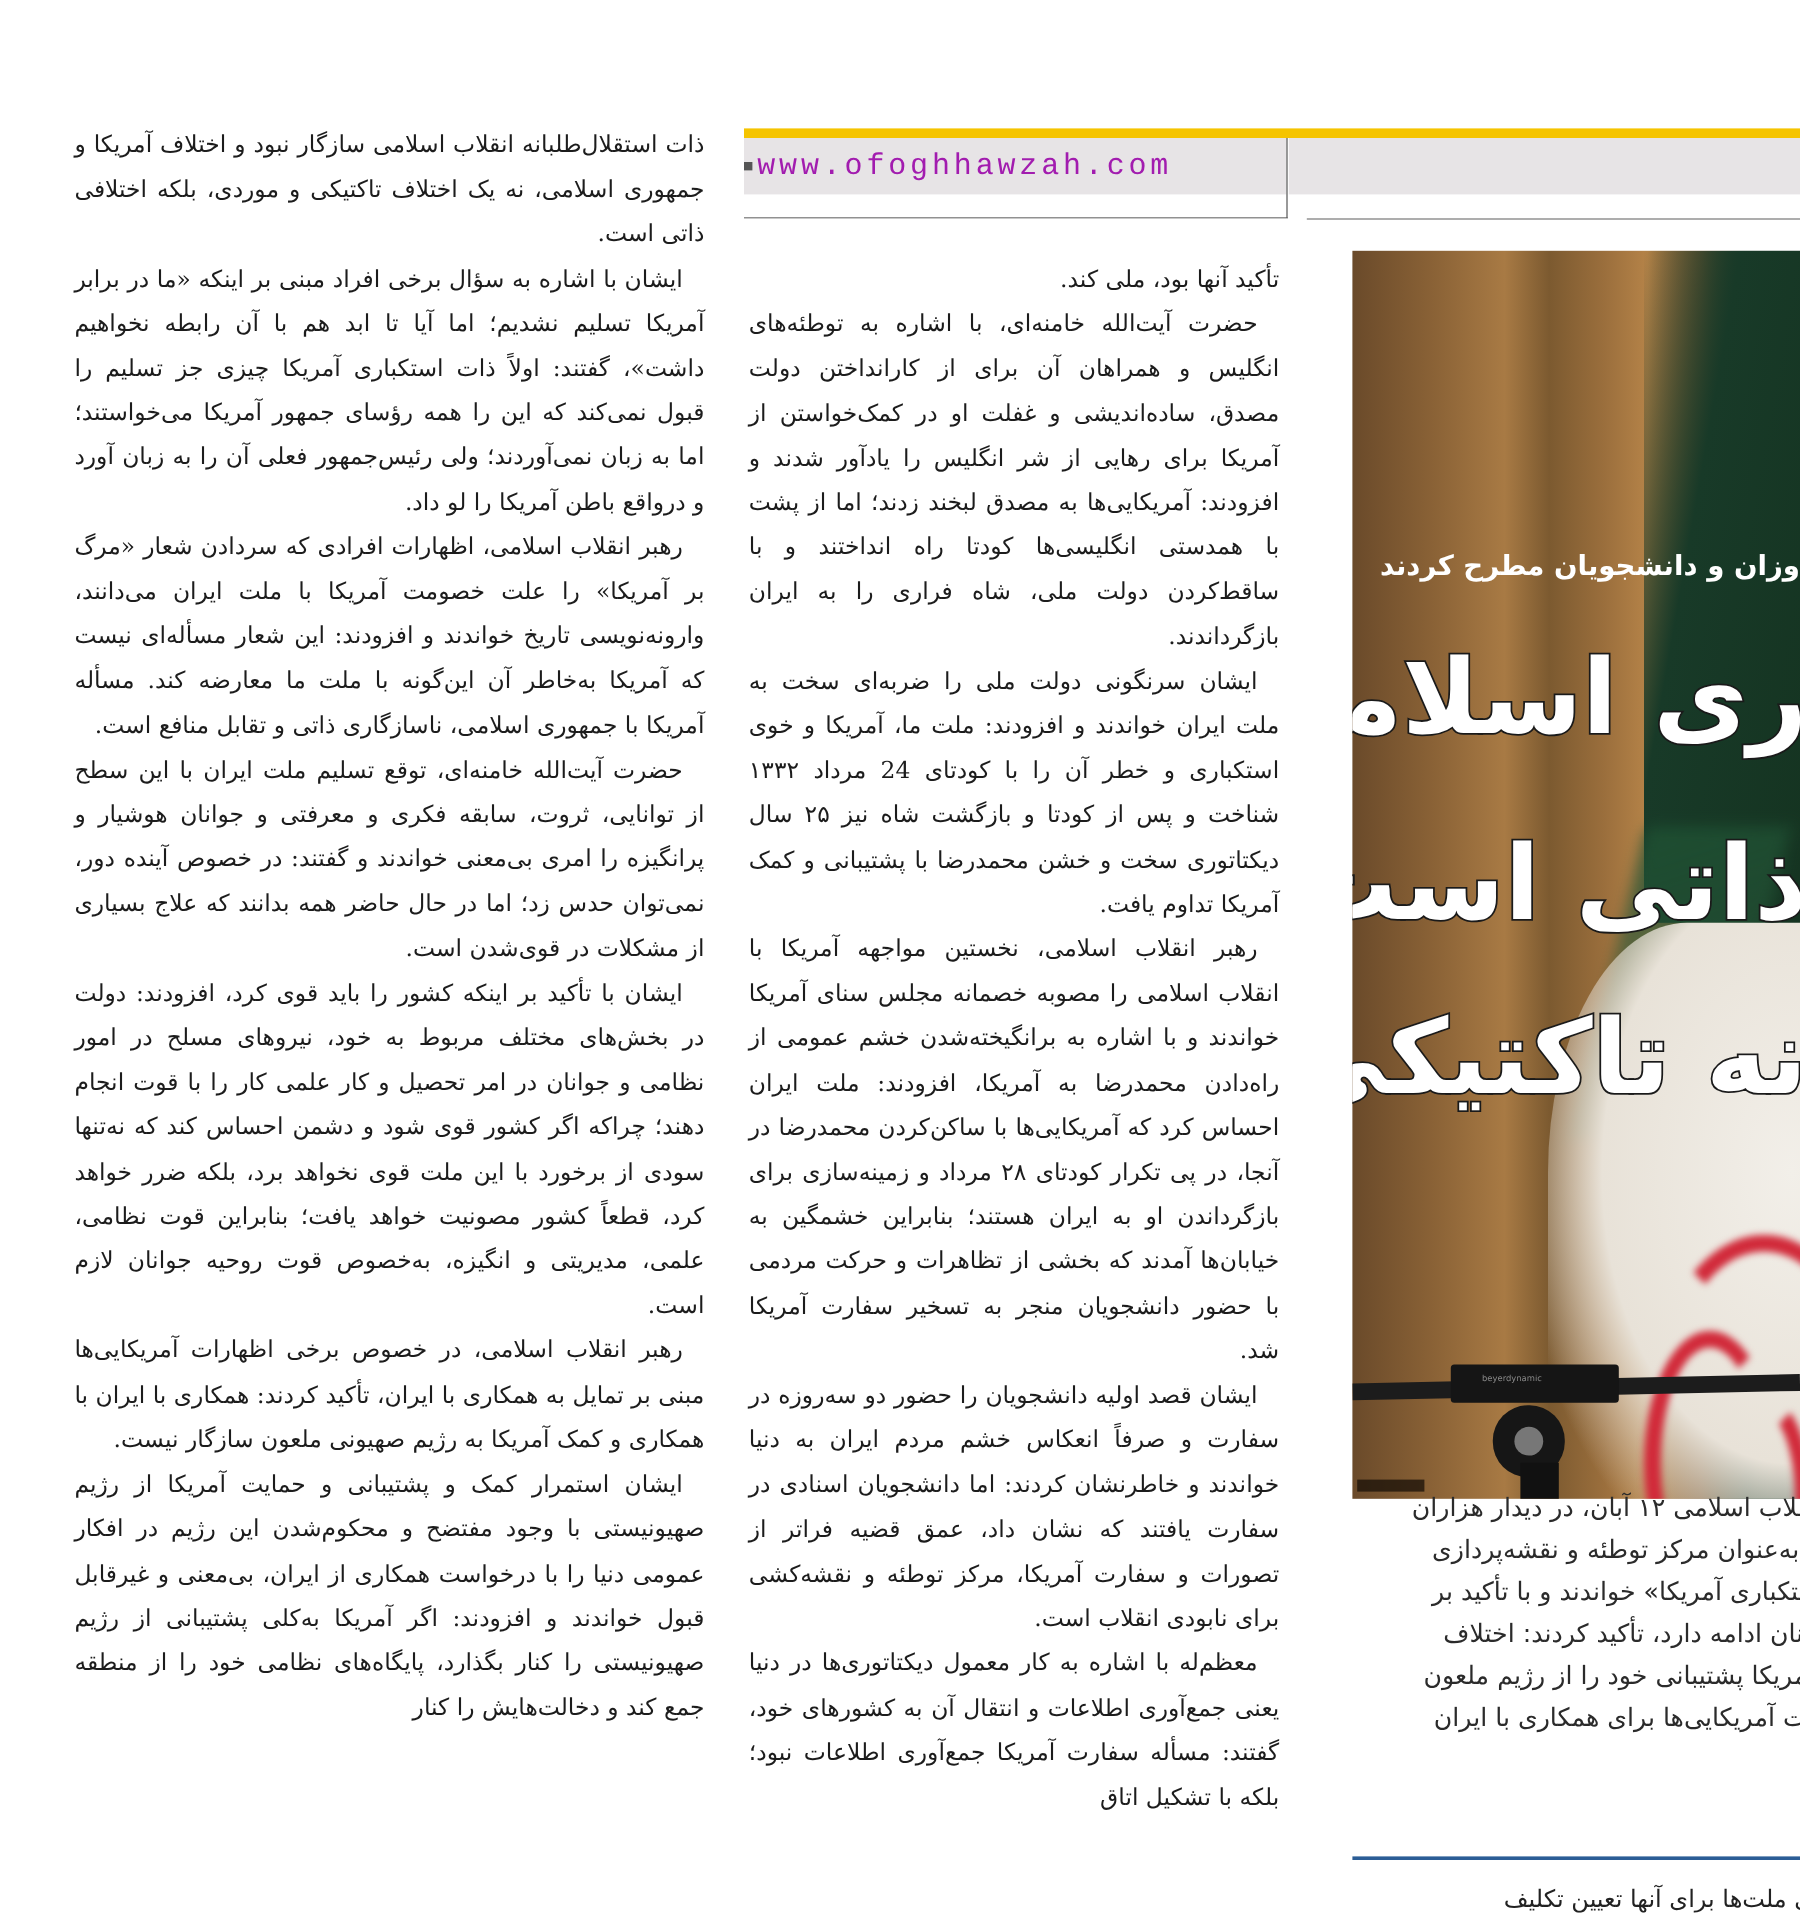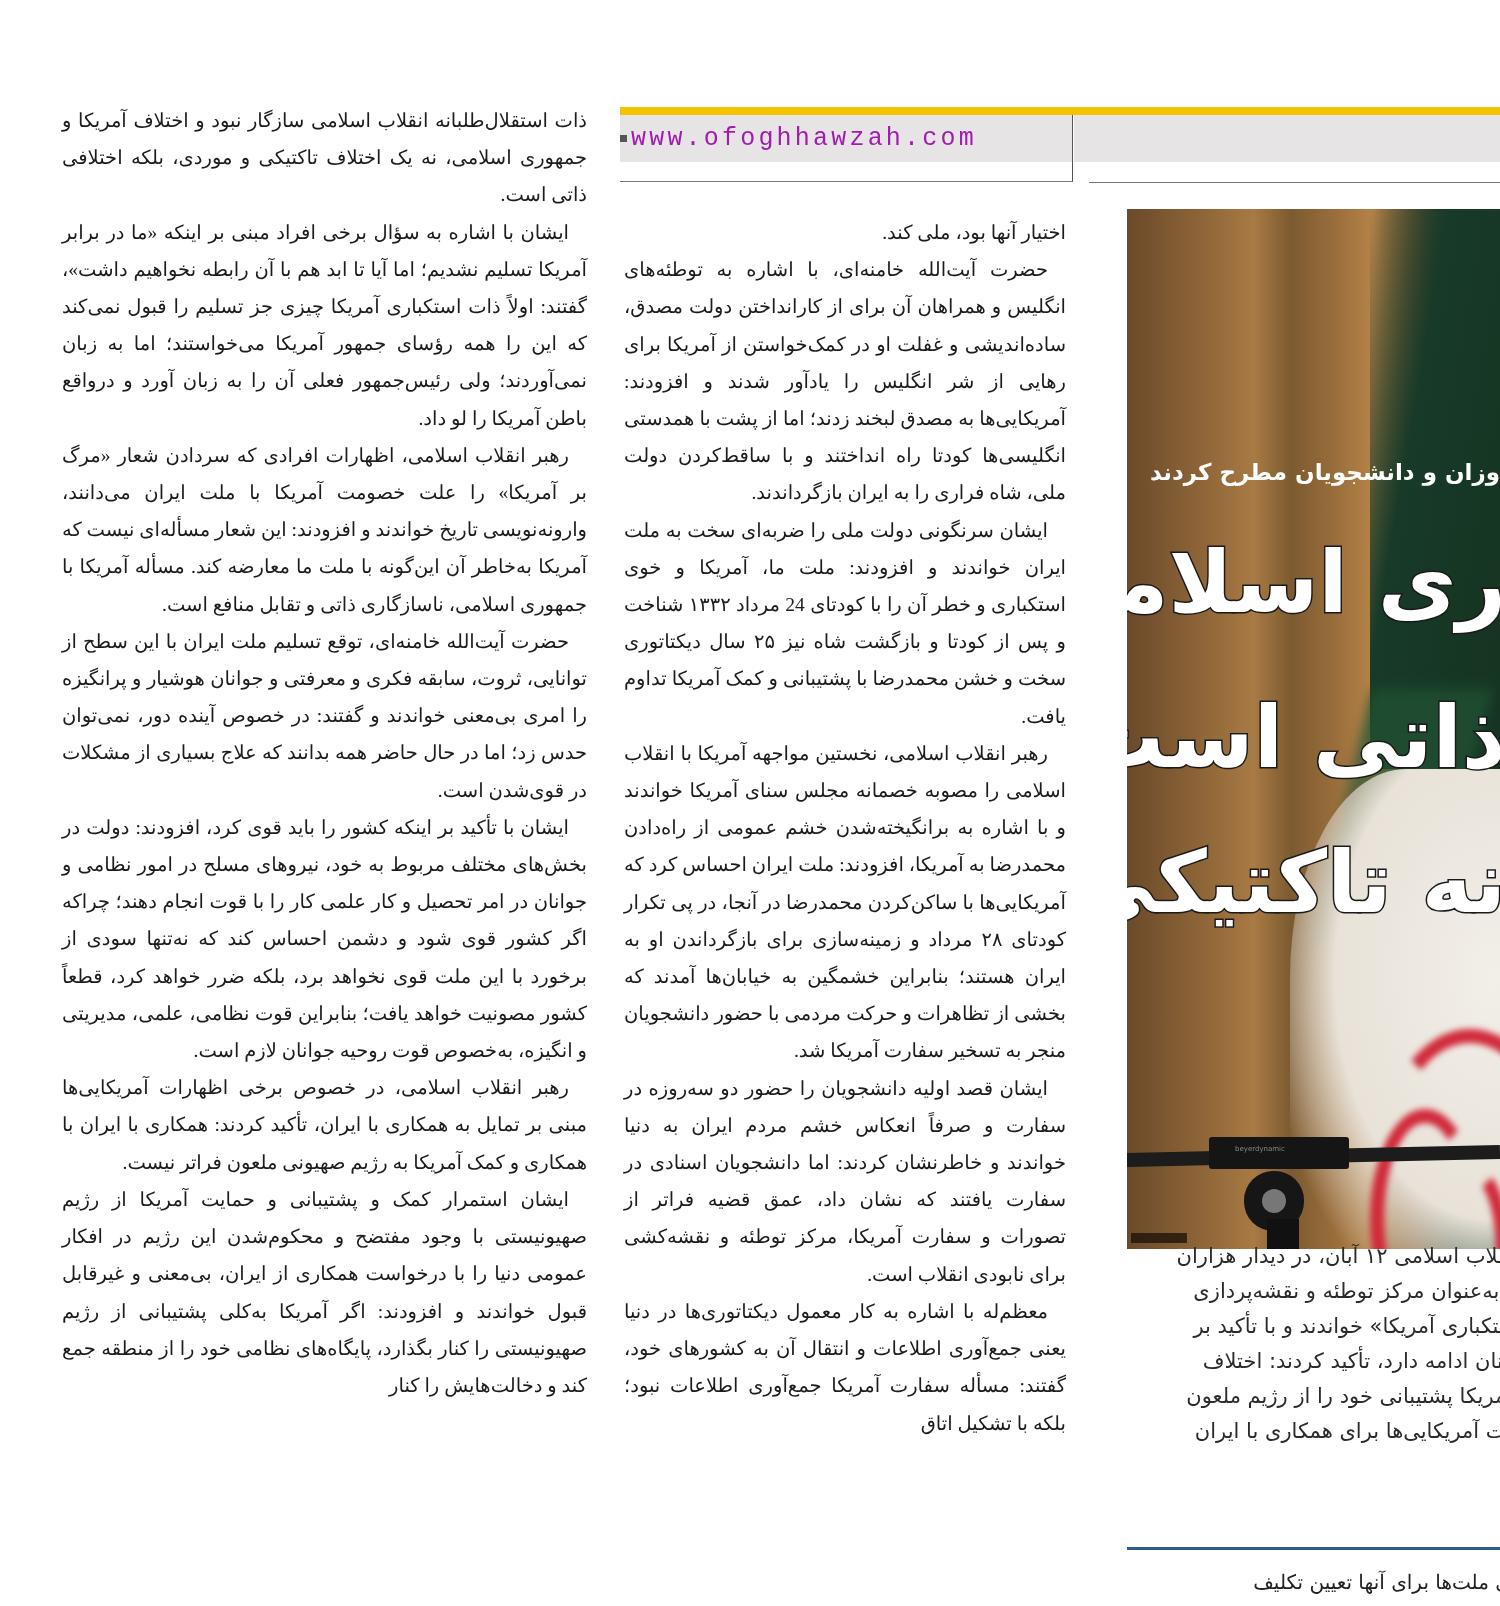--- a/index.html
+++ b/index.html
@@ -48,21 +48,21 @@
     font-size: 21px; line-height: 35px; color: #2b2b2b; white-space: nowrap; overflow: hidden; }
   .lead p { margin-right: -20px; }
   .blue-rule { position: absolute; left: 1127px; top: 1547px; width: 373px; height: 3px; background: #2b5d96; }
   .bottom-right-text { position: absolute; left: 1100px; top: 1570px; width: 420px; direction: rtl; text-align: right;
     font-family: "DejaVu Serif", serif; font-size: 20px; color: #222; white-space: nowrap; overflow: hidden; }
   .bottom-right-text span { margin-right: -22px; display: inline-block; }
 
   
   .col { position: absolute; direction: rtl; text-align: justify; text-align-last: right;
     font-family: "DejaVu Serif", serif; font-size: 19.5px; line-height: 37.2px; color: #1c1c1c; }
-  .col p { text-indent: 18px; font-family: Liberation Serif, serif; }
+  .col p { text-indent: 18px; }
   .col p.cont { text-indent: 0; }
   .col-left { left: 62px; top: 102px; width: 525px; }
   .col-mid { left: 624px; top: 214px; width: 442px; }
 </style>
 </head>
 <body>
 
 <div class="top-bar"></div>
 <div class="url-box"></div>
 <div class="url-box-frame"></div>
@@ -97,29 +97,29 @@
   <p>ریکا به‌عنوان مرکز توطئه و نقشه‌پردازی</p>
   <p>ه استکباری آمریکا» خواندند و با تأکید بر</p>
   <p>همچنان ادامه دارد، تأکید کردند: اختلاف</p>
   <p>که آمریکا پشتیبانی خود را از رژیم ملعون</p>
   <p>واست آمریکایی‌ها برای همکاری با ایران</p>
 </div>
 <div class="blue-rule"></div>
 <div class="bottom-right-text"><span>حیاتی ملت‌ها برای آنها تعیین تکلیف</span></div>
 
 <div class="col col-mid">
-  <p class="cont">اختیار آنها بود، ملی کند.</p>
+  <p class="cont">تأکید آنها بود، ملی کند.</p>
   <p>حضرت آیت‌الله خامنه‌ای، با اشاره به توطئه‌های انگلیس و همراهان آن برای از کارانداختن دولت مصدق، ساده‌اندیشی و غفلت او در کمک‌خواستن از آمریکا برای رهایی از شر انگلیس را یادآور شدند و افزودند: آمریکایی‌ها به مصدق لبخند زدند؛ اما از پشت با همدستی انگلیسی‌ها کودتا راه انداختند و با ساقط‌کردن دولت ملی، شاه فراری را به ایران بازگرداندند.</p>
   <p>ایشان سرنگونی دولت ملی را ضربه‌ای سخت به ملت ایران خواندند و افزودند: ملت ما، آمریکا و خوی استکباری و خطر آن را با کودتای 24 مرداد ۱۳۳۲ شناخت و پس از کودتا و بازگشت شاه نیز ۲۵ سال دیکتاتوری سخت و خشن محمدرضا با پشتیبانی و کمک آمریکا تداوم یافت.</p>
   <p>رهبر انقلاب اسلامی، نخستین مواجهه آمریکا با انقلاب اسلامی را مصوبه خصمانه مجلس سنای آمریکا خواندند و با اشاره به برانگیخته‌شدن خشم عمومی از راه‌دادن محمدرضا به آمریکا، افزودند: ملت ایران احساس کرد که آمریکایی‌ها با ساکن‌کردن محمدرضا در آنجا، در پی تکرار کودتای ۲۸ مرداد و زمینه‌سازی برای بازگرداندن او به ایران هستند؛ بنابراین خشمگین به خیابان‌ها آمدند که بخشی از تظاهرات و حرکت مردمی با حضور دانشجویان منجر به تسخیر سفارت آمریکا شد.</p>
   <p>ایشان قصد اولیه دانشجویان را حضور دو سه‌روزه در سفارت و صرفاً انعکاس خشم مردم ایران به دنیا خواندند و خاطرنشان کردند: اما دانشجویان اسنادی در سفارت یافتند که نشان داد، عمق قضیه فراتر از تصورات و سفارت آمریکا، مرکز توطئه و نقشه‌کشی برای نابودی انقلاب است.</p>
   <p>معظم‌له با اشاره به کار معمول دیکتاتوری‌ها در دنیا یعنی جمع‌آوری اطلاعات و انتقال آن به کشورهای خود، گفتند: مسأله سفارت آمریکا جمع‌آوری اطلاعات نبود؛ بلکه با تشکیل اتاق</p>
 </div>
 
 <div class="col col-left">
   <p class="cont">ذات استقلال‌طلبانه انقلاب اسلامی سازگار نبود و اختلاف آمریکا و جمهوری اسلامی، نه یک اختلاف تاکتیکی و موردی، بلکه اختلافی ذاتی است.</p>
   <p>ایشان با اشاره به سؤال برخی افراد مبنی بر اینکه «ما در برابر آمریکا تسلیم نشدیم؛ اما آیا تا ابد هم با آن رابطه نخواهیم داشت»، گفتند: اولاً ذات استکباری آمریکا چیزی جز تسلیم را قبول نمی‌کند که این را همه رؤسای جمهور آمریکا می‌خواستند؛ اما به زبان نمی‌آوردند؛ ولی رئیس‌جمهور فعلی آن را به زبان آورد و درواقع باطن آمریکا را لو داد.</p>
   <p>رهبر انقلاب اسلامی، اظهارات افرادی که سردادن شعار «مرگ بر آمریکا» را علت خصومت آمریکا با ملت ایران می‌دانند، وارونه‌نویسی تاریخ خواندند و افزودند: این شعار مسأله‌ای نیست که آمریکا به‌خاطر آن این‌گونه با ملت ما معارضه کند. مسأله آمریکا با جمهوری اسلامی، ناسازگاری ذاتی و تقابل منافع است.</p>
   <p>حضرت آیت‌الله خامنه‌ای، توقع تسلیم ملت ایران با این سطح از توانایی، ثروت، سابقه فکری و معرفتی و جوانان هوشیار و پرانگیزه را امری بی‌معنی خواندند و گفتند: در خصوص آینده دور، نمی‌توان حدس زد؛ اما در حال حاضر همه بدانند که علاج بسیاری از مشکلات در قوی‌شدن است.</p>
   <p>ایشان با تأکید بر اینکه کشور را باید قوی کرد، افزودند: دولت در بخش‌های مختلف مربوط به خود، نیروهای مسلح در امور نظامی و جوانان در امر تحصیل و کار علمی کار را با قوت انجام دهند؛ چراکه اگر کشور قوی شود و دشمن احساس کند که نه‌تنها سودی از برخورد با این ملت قوی نخواهد برد، بلکه ضرر خواهد کرد، قطعاً کشور مصونیت خواهد یافت؛ بنابراین قوت نظامی، علمی، مدیریتی و انگیزه، به‌خصوص قوت روحیه جوانان لازم است.</p>
-  <p>رهبر انقلاب اسلامی، در خصوص برخی اظهارات آمریکایی‌ها مبنی بر تمایل به همکاری با ایران، تأکید کردند: همکاری با ایران با همکاری و کمک آمریکا به رژیم صهیونی ملعون فراتر نیست.</p>
+  <p>رهبر انقلاب اسلامی، در خصوص برخی اظهارات آمریکایی‌ها مبنی بر تمایل به همکاری با ایران، تأکید کردند: همکاری با ایران با همکاری و کمک آمریکا به رژیم صهیونی ملعون سازگار نیست.</p>
   <p>ایشان استمرار کمک و پشتیبانی و حمایت آمریکا از رژیم صهیونیستی با وجود مفتضح و محکوم‌شدن این رژیم در افکار عمومی دنیا را با درخواست همکاری از ایران، بی‌معنی و غیرقابل قبول خواندند و افزودند: اگر آمریکا به‌کلی پشتیبانی از رژیم صهیونیستی را کنار بگذارد، پایگاه‌های نظامی خود را از منطقه جمع کند و دخالت‌هایش را کنار</p>
 </div>
 
 </body></html>

